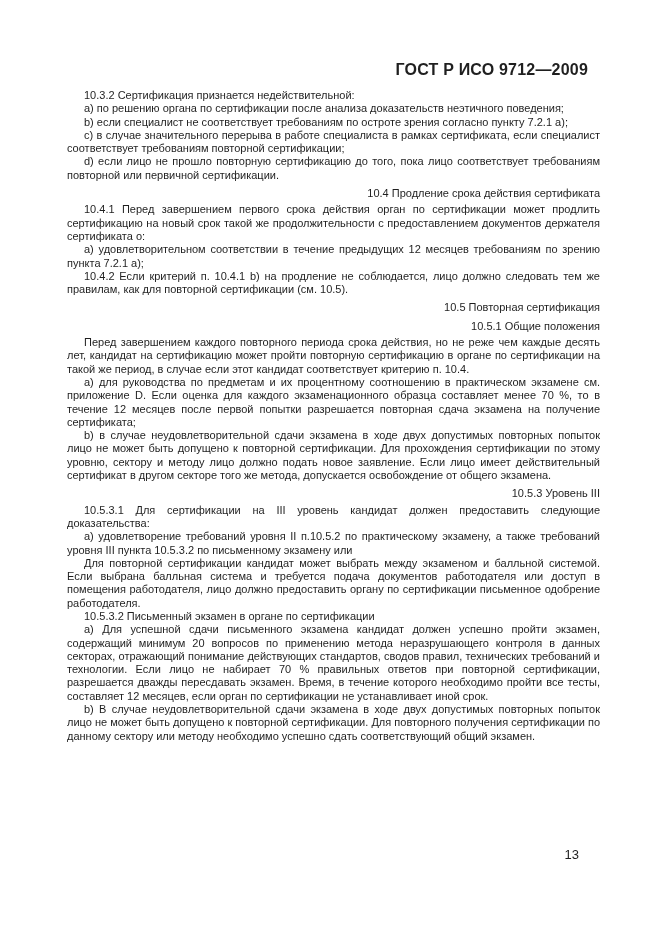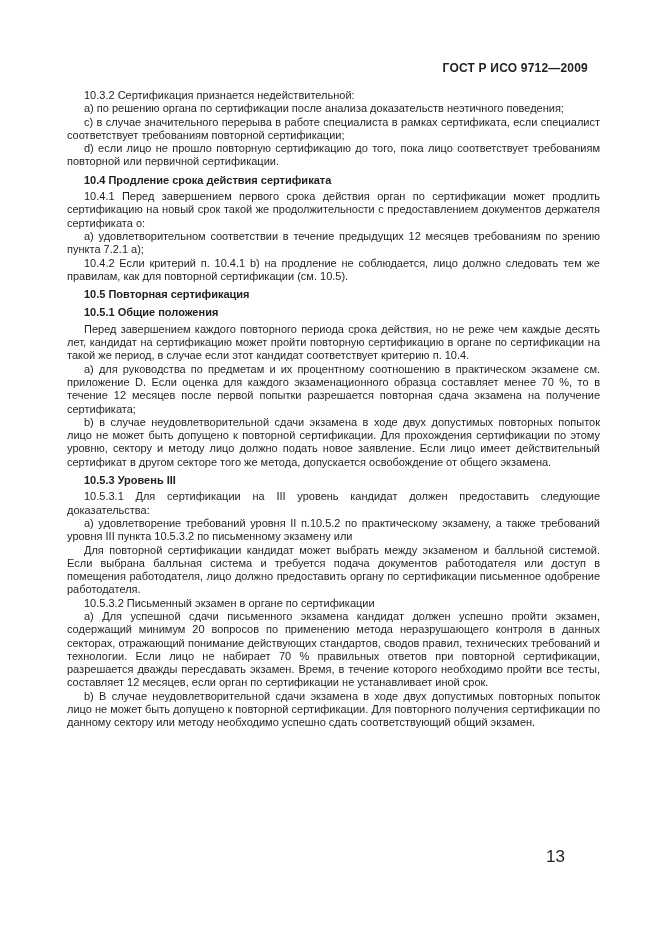--- a/index.html
+++ b/index.html
@@ -13,60 +13,61 @@
     height: 936px;
     background: #ffffff;
     font-family: "Liberation Sans", sans-serif;
     color: #1f1f1f;
     overflow: hidden;
   }
   .running-header {
     position: absolute;
     top: 61px;
     right: 73px;
-    font-size: 12px;
+    font-size: 16px;
     font-weight: bold;
     letter-spacing: 0.2px;
     white-space: nowrap;
   }
   .content {
     position: absolute;
     top: 89px;
     left: 67px;
     width: 533px;
     font-size: 11px;
     line-height: 13.3px;
     text-align: justify;
   }
   .content p {
     margin: 0;
     text-indent: 17px;
   }
   .content p.heading {
-    font-weight: bold;
-    text-align: left;
+    font-weight: normal;
+    text-align: right;
     margin: 5px 0 3px 0;
   }
   .page-number {
     position: absolute;
     top: 847px;
-    right: 96px;
-    font-size: 17px;
+    right: 82px;
+    font-size: 13px;
   }
 </style>
 </head>
 <body>
 
 <div class="page">
 
   <div class="running-header">ГОСТ Р ИСО 9712—2009</div>
 
   <div class="content">
     <p>10.3.2  Сертификация признается недействительной:</p>
     <p>a)  по решению органа по сертификации после анализа доказательств неэтичного поведения;</p>
+    <p>b)  если специалист не соответствует требованиям по остроте зрения согласно пункту 7.2.1 а);</p>
     <p>c)  в случае значительного перерыва в работе специалиста в рамках сертификата, если специалист соответствует требованиям повторной сертификации;</p>
     <p>d)  если лицо не прошло повторную сертификацию до того, пока лицо соответствует требованиям повторной или первичной сертификации.</p>
     <p class="heading">10.4  Продление срока действия сертификата</p>
     <p>10.4.1  Перед завершением первого срока действия орган по сертификации может продлить сертификацию на новый срок такой же продолжительности с предоставлением документов держателя сертификата о:</p>
     <p>a)  удовлетворительном соответствии в течение предыдущих 12 месяцев требованиям по зрению пункта 7.2.1 а);</p>
     <p>10.4.2  Если критерий п. 10.4.1 b) на продление не соблюдается, лицо должно следовать тем же правилам, как для повторной сертификации (см. 10.5).</p>
     <p class="heading">10.5  Повторная сертификация</p>
     <p class="heading">10.5.1  Общие положения</p>
     <p>Перед завершением каждого повторного периода срока действия, но не реже чем каждые десять лет, кандидат на сертификацию может пройти повторную сертификацию в органе по сертификации на такой же период, в случае если этот кандидат соответствует критерию п. 10.4.</p>
     <p>a)  для руководства по предметам и их процентному соотношению в практическом экзамене см. приложение D. Если оценка для каждого экзаменационного образца составляет менее 70 %, то в течение 12 месяцев после первой попытки разрешается повторная сдача экзамена на получение сертификата;</p>

